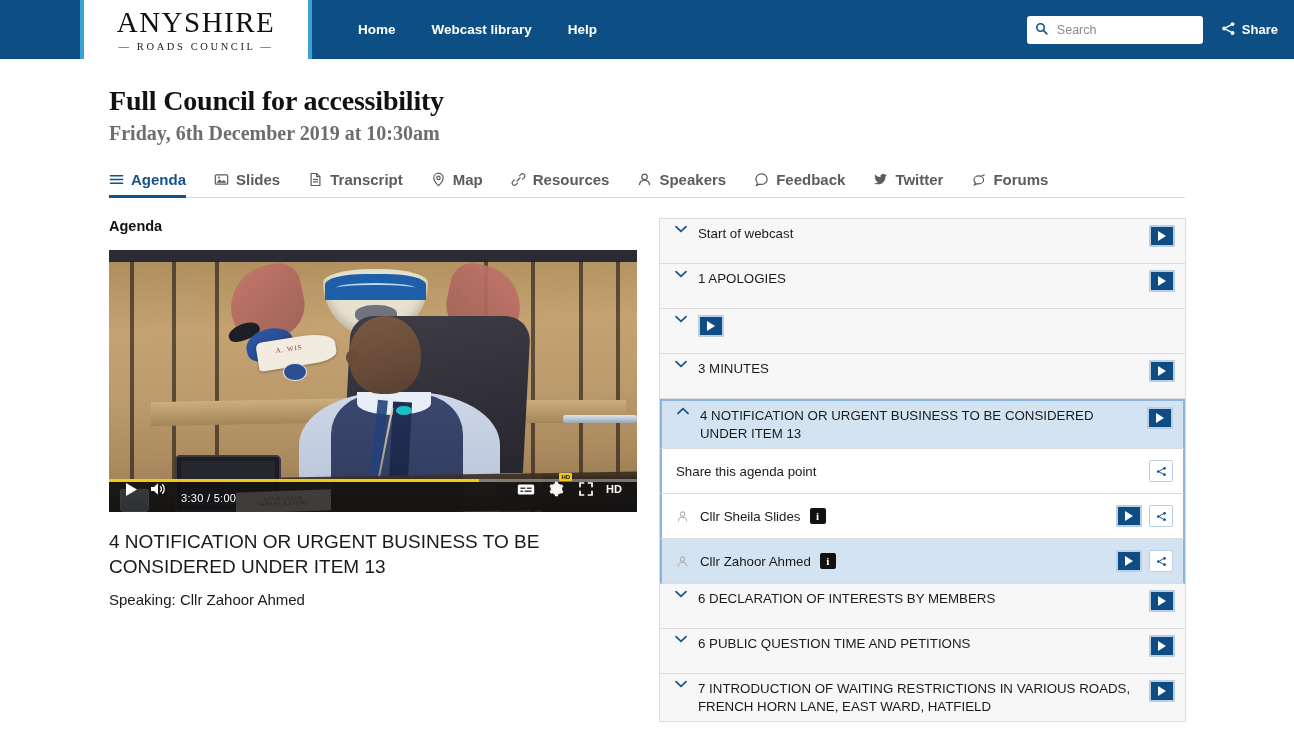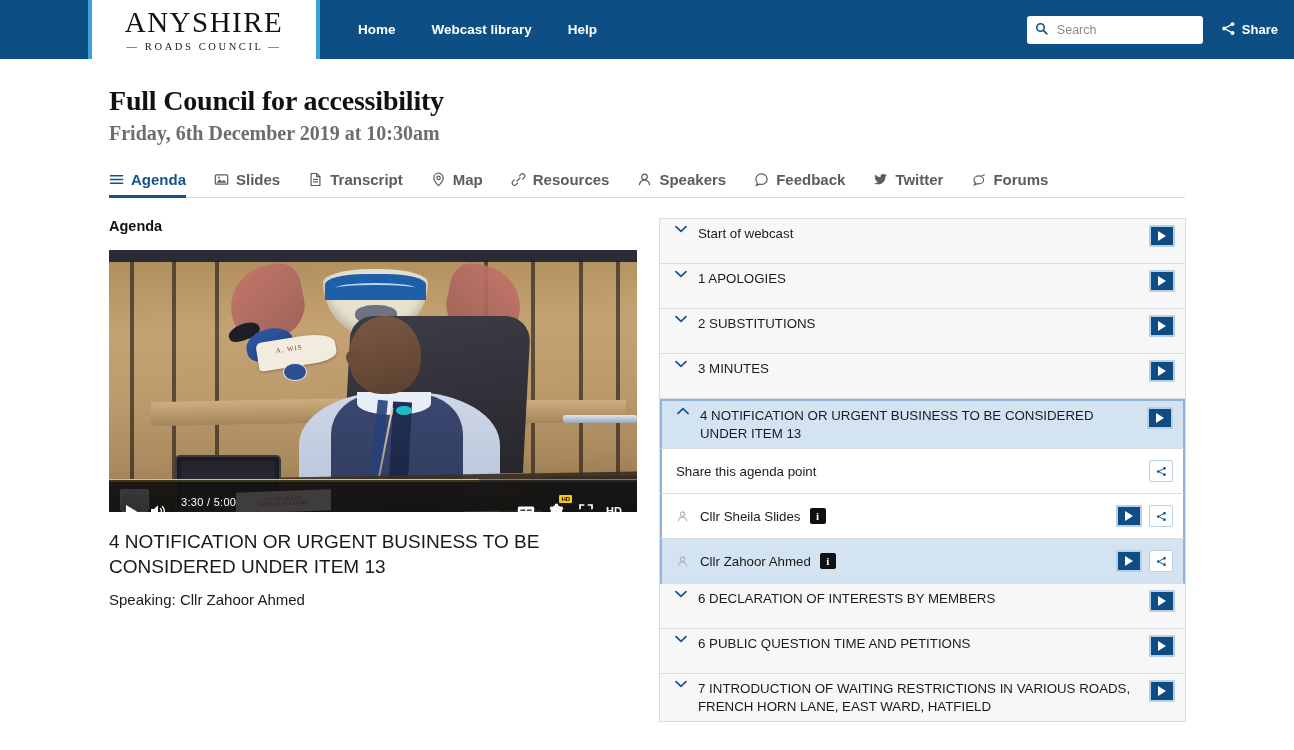--- a/index.html
+++ b/index.html
@@ -13,21 +13,21 @@
   }
 
   
   .header {
     position:relative; height:59px; background:#0a4c86;
     background:#0d4e84;
     display:flex; align-items:center;
   }
   .header-bg { position:absolute; inset:0; background:#0d4e84; }
   .logo-box {
-    position:absolute; left:88px; top:0; width:232px; height:59px;
+    position:absolute; left:80px; top:0; width:232px; height:59px;
     background:#ffffff;
     border-left:4px solid #3aa3d6; border-right:4px solid #3aa3d6;
     display:flex; flex-direction:column; align-items:center; justify-content:center;
     z-index:3;
   }
   .logo-main {
     font-family:"Liberation Serif", serif;
     font-size:29px; letter-spacing:1.5px; color:#111; line-height:1;
     font-weight:400;
   }
@@ -190,21 +190,21 @@
   .v-deskfront {
     position:absolute; left:0; right:0; bottom:0; height:14%;
     background:linear-gradient(180deg,rgba(60,48,34,.92),rgba(38,30,22,.97));
     transform:skewY(-1deg);
   }
   .v-topbar { position:absolute; left:0; right:0; top:0; height:4.5%; background:#2b2b36; }
 
   .v-controls {
     position:absolute; left:0; right:0; bottom:0; height:30px;
     background:rgba(18,18,18,.80);
-    display:flex; align-items:flex-start; padding:16px 8px; gap:0;text-decoration:underline;
+    display:flex; align-items:flex-end; padding:8px 8px; gap:0;text-decoration:underline;
   }
   .v-progress {
     position:absolute; left:0; right:0; bottom:30px; height:3px; background:rgba(255,255,255,.35);
   }
   .v-progress-fill { position:absolute; left:0; top:0; bottom:0; background:#f5c518; }
   .v-btn { width:28px; height:30px; display:flex; align-items:center; justify-content:center; cursor:pointer; }
   .v-time { color:#fff; font-size:11px; margin-left:8px; letter-spacing:.3px; font-family:"Liberation Sans",sans-serif; }
   .v-right { margin-left:auto; display:flex; align-items:center; gap:2px; }
   .v-hd-text { color:#fff; font-size:11px; font-weight:bold; padding:0 7px 0 4px; cursor:pointer; }
   .hd-badge {
@@ -529,21 +529,20 @@
           </span>
         </span>
       </div>
 
       <div class="ag-row">
         <span class="ag-chev">
           <svg width="12" height="8" viewBox="0 0 12 8" fill="none" stroke="#14528c" stroke-width="1.7" stroke-linecap="round">
               <path d="M1 1.6 L6 6.4 L11 1.6"></path>
             </svg>
         </span>
-        <span class="ag-label">2 SUBSTITUTIONS</span>
         <span class="ag-actions">
           <span class="btn-play">
             <svg width="8" height="10" viewBox="0 0 8 10" fill="#ffffff">
                 <path d="M0 0 L8 5 L0 10 Z"></path>
               </svg>
           </span>
         </span>
       </div>
 
       <div class="ag-row">

